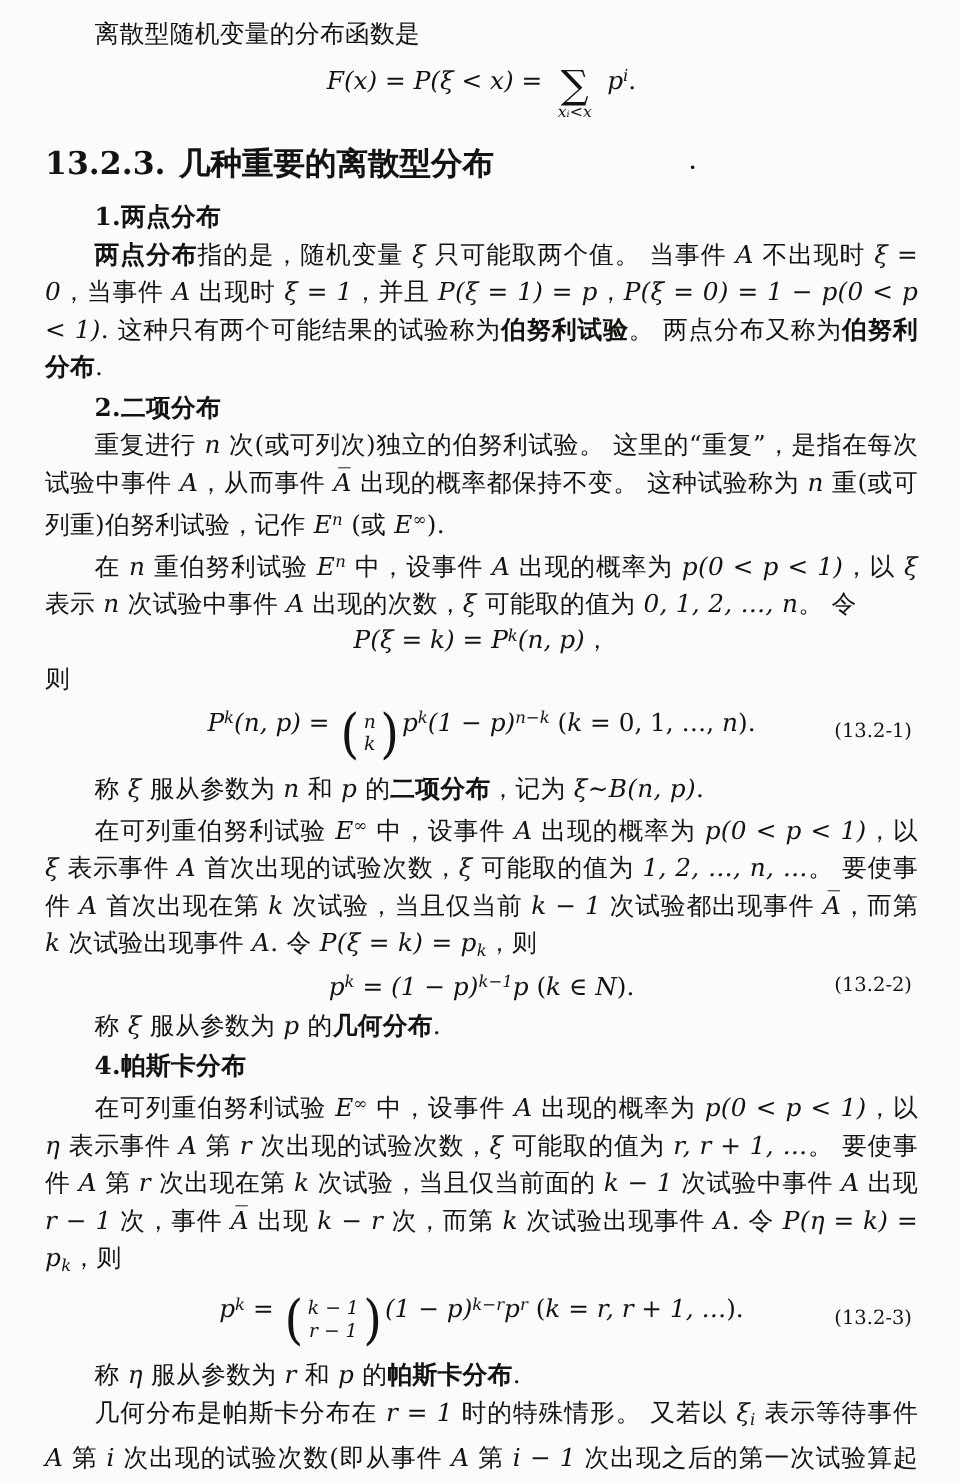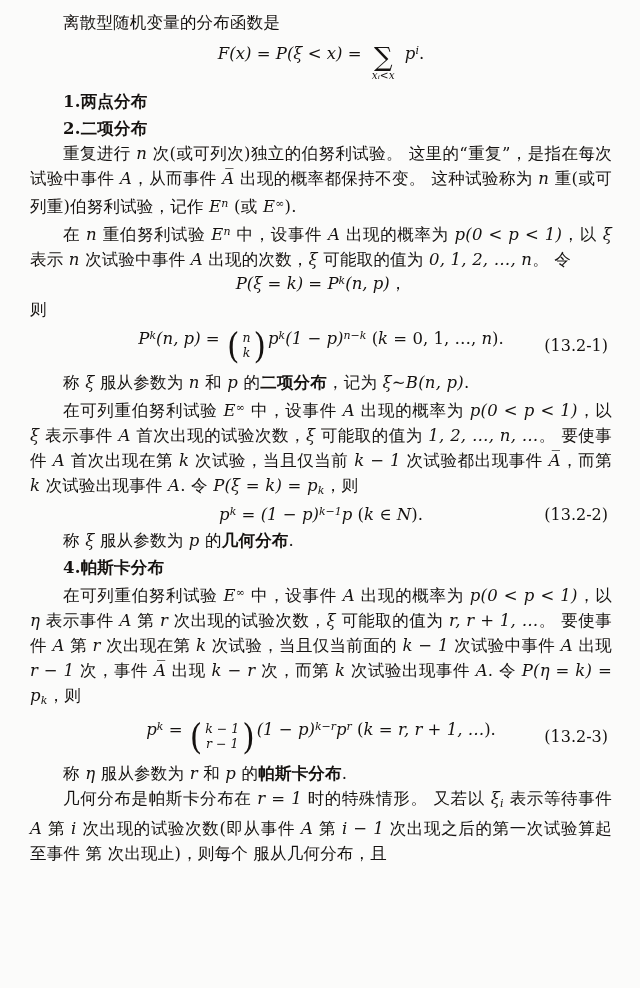--- a/index.html
+++ b/index.html
@@ -24,21 +24,21 @@
     display:flex;align-items:baseline;gap:9px;
     font-size:21px;font-weight:bold;line-height:28px;
     margin:9px 0 5px 0;
   }
   .section-head .stray{margin-left:auto;margin-right:148px;font-size:13px;font-weight:bold;}
   .eq{
     position:relative;display:flex;justify-content:center;align-items:center;
     font-size:16.5px;line-height:1.15;margin:3px 0;
   }
   .eq .eqbody{display:inline-flex;align-items:flex-start;flex-wrap:nowrap;white-space:pre;}
-  .eq .eqno{position:absolute;right:4px;top:50%;transform:translateY(-50%);font-size:16px;}
+  .eq .eqno{position:absolute;right:4px;top:50%;transform:translateY(-50%);font-size:13px;}
   .eq-tall{min-height:42px;}
   .eq-intro{min-height:46px;margin:5px 0 3px 0;}
   
   .sum{display:inline-flex;flex-direction:column;align-items:center;vertical-align:middle;margin:0 5px;}
   .sum .sym{font-size:26px;line-height:24px;font-style:normal;}
   .sum .below{font-size:10.5px;line-height:12px;font-style:italic;}
   
   .binom{display:inline-flex;align-items:center;vertical-align:middle;margin:0 2px;}
   .binom .paren{font-size:32px;line-height:1;font-style:normal;font-weight:400;transform:scaleY(1.12);}
   .binom .stack{display:inline-flex;flex-direction:column;align-items:center;
@@ -49,22 +49,28 @@
 <body>
 
 <div class="page">
 
   <p class="body indent">离散型随机变量的分布函数是</p>
 
   <div class="eq eq-intro">
     <span class="eqbody"><i class="m">F(x) = P(ξ &lt; x) = </i><span class="sum"><span class="sym">∑</span><span class="below">xᵢ&lt;x</span></span><i class="m"> p</i><sub class="m">i</sub>.</span>
   </div>
 
+  <div class="section-head">
+    <span>13.2.3.</span>
+    <span>几种重要的离散型分布</span>
+    <span class="stray">·</span>
+  </div>
 
   <p class="body subhead">1.两点分布</p>
+  <p class="body indent"><b>两点分布</b>指的是，随机变量 <i class="m">ξ</i> 只可能取两个值。 当事件 <i class="m">A</i> 不出现时 <i class="m">ξ = 0</i>，当事件 <i class="m">A</i> 出现时 <i class="m">ξ = 1</i>，并且 <i class="m">P(ξ = 1) = p</i>，<i class="m">P(ξ = 0) = 1 − p(0 &lt; p &lt; 1)</i>. 这种只有两个可能结果的试验称为<b>伯努利试验</b>。 两点分布又称为<b>伯努利分布</b>.</p>
 
   <p class="body subhead">2.二项分布</p>
   <p class="body indent">重复进行 <i class="m">n</i> 次(或可列次)独立的伯努利试验。 这里的“重复”，是指在每次试验中事件 <i class="m">A</i>，从而事件 <i class="m">A̅</i> 出现的概率都保持不变。 这种试验称为 <i class="m">n</i> 重(或可列重)伯努利试验，记作 <i class="m">E</i><sup class="m">n</sup> (或 <i class="m">E</i><sup class="m">∞</sup>).</p>
   <p class="body indent">在 <i class="m">n</i> 重伯努利试验 <i class="m">E</i><sup class="m">n</sup> 中，设事件 <i class="m">A</i> 出现的概率为 <i class="m">p(0 &lt; p &lt; 1)</i>，以 <i class="m">ξ</i> 表示 <i class="m">n</i> 次试验中事件 <i class="m">A</i> 出现的次数，<i class="m">ξ</i> 可能取的值为 <i class="m">0, 1, 2, …, n</i>。 令</p>
   <div class="eq">
     <span class="eqbody"><i class="m">P(ξ = k) = P</i><sub class="m">k</sub><i class="m">(n, p)</i>，</span>
   </div>
   <p class="body then">则</p>
   <div class="eq eq-tall">
     <span class="eqbody"><i class="m">P</i><sub class="m">k</sub><i class="m">(n, p) = </i><span class="binom"><span class="paren">(</span><span class="stack"><span>n</span><span>k</span></span><span class="paren">)</span></span><i class="m">p</i><sup class="m">k</sup><i class="m">(1 − p)</i><sup class="m">n−k</sup> (<i class="m">k</i> = 0, 1, …, <i class="m">n</i>).</span>

